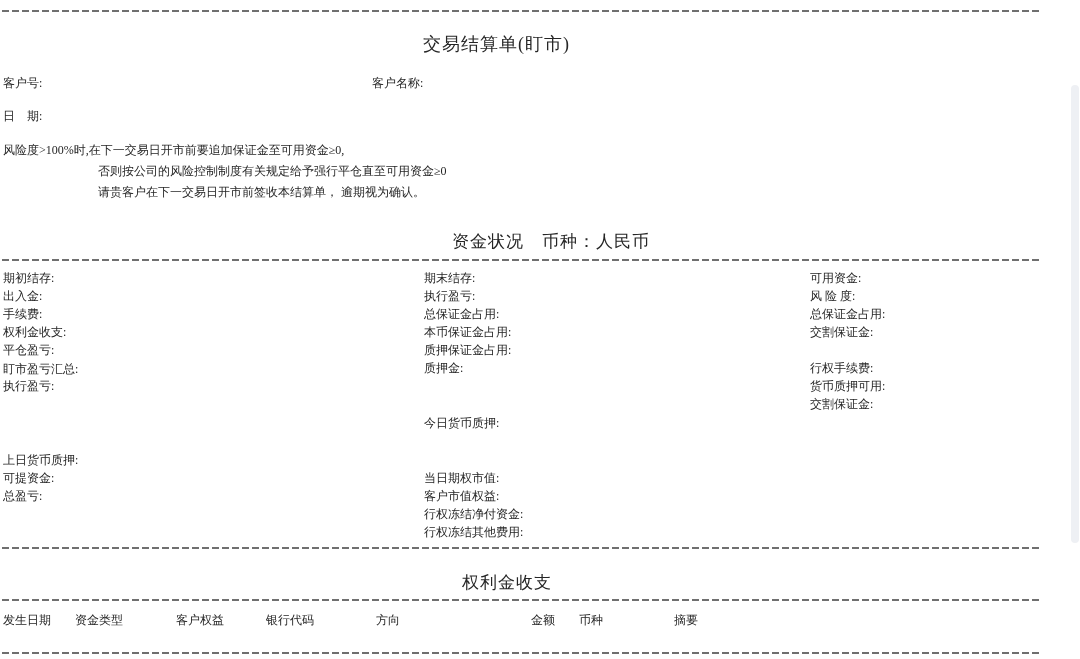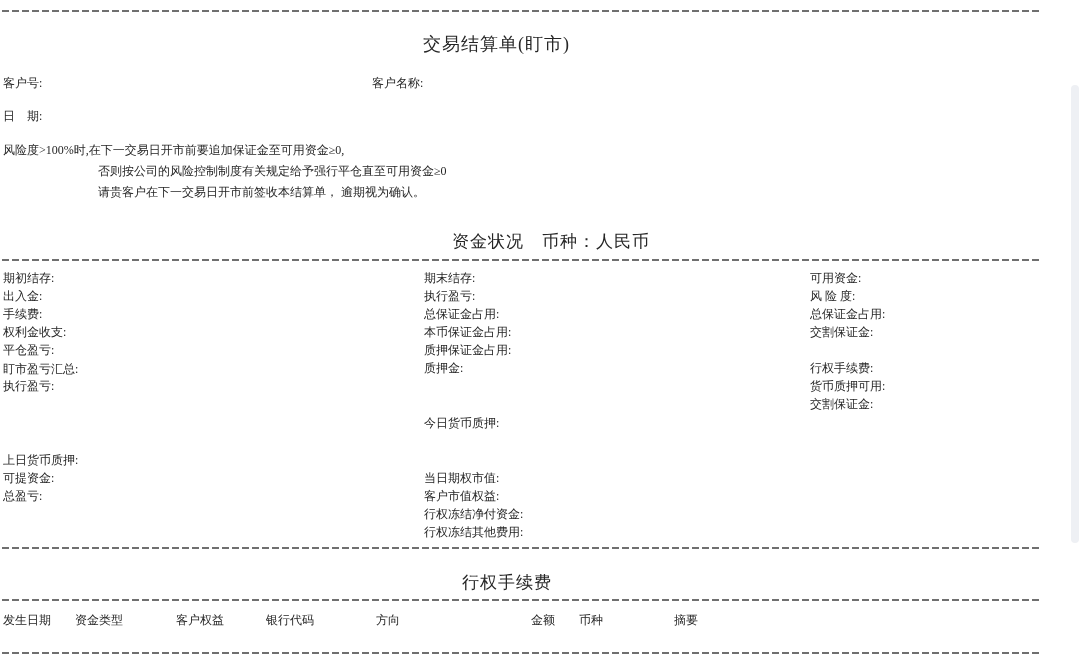--- a/index.html
+++ b/index.html
@@ -91,21 +91,21 @@
 
   <div class="t" style="left:3px;top:451px">上日货币质押:</div>
   <div class="t" style="left:3px;top:469px">可提资金:</div>
   <div class="t" style="left:3px;top:487px">总盈亏:</div>
 
   <div class="t" style="left:424px;top:469px">当日期权市值:</div>
   <div class="t" style="left:424px;top:487px">客户市值权益:</div>
   <div class="t" style="left:424px;top:505px">行权冻结净付资金:</div>
   <div class="t" style="left:424px;top:523px">行权冻结其他费用:</div>
 
-  <div class="t h" style="left:462px;top:574px">行权手续费</div>
+  <div class="t h" style="left:462px;top:574px">权利金收支</div>
 
   <div class="t" style="left:3px;top:611px">发生日期</div>
   <div class="t" style="left:75px;top:611px">资金类型</div>
   <div class="t" style="left:176px;top:611px">客户权益</div>
   <div class="t" style="left:266px;top:611px">银行代码</div>
   <div class="t" style="left:376px;top:611px">方向</div>
   <div class="t" style="left:531px;top:611px">金额</div>
   <div class="t" style="left:579px;top:611px">币种</div>
   <div class="t" style="left:674px;top:611px">摘要</div>
 

